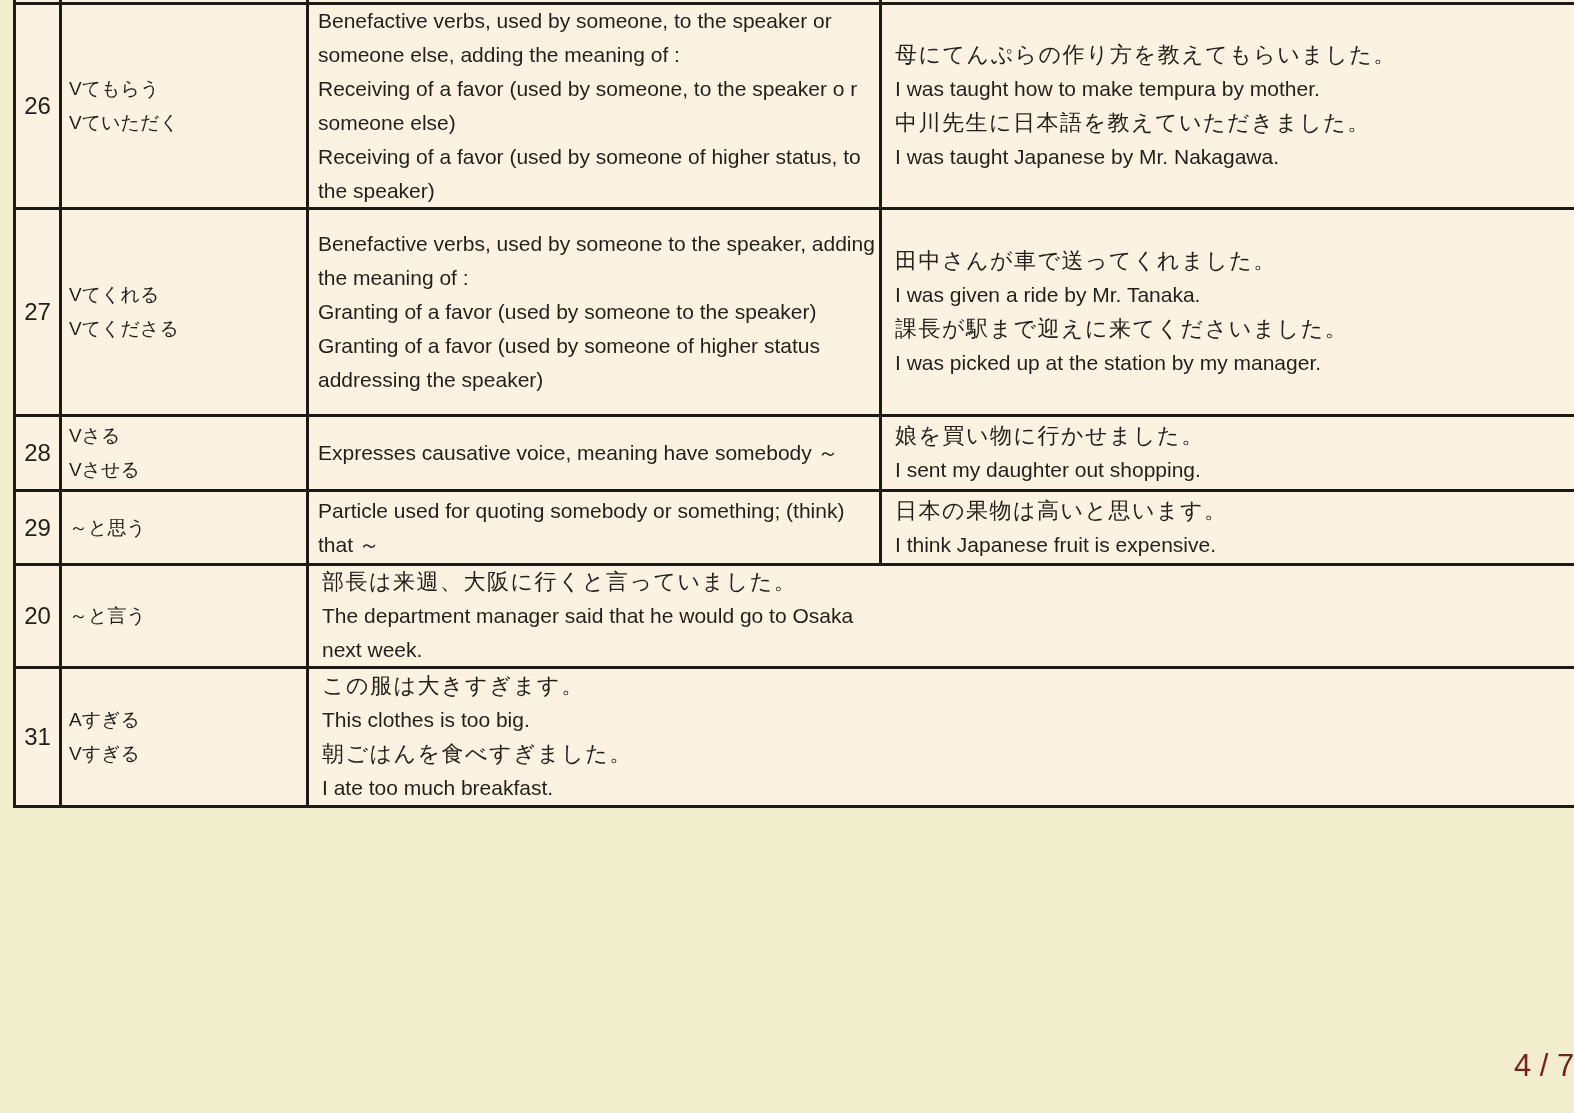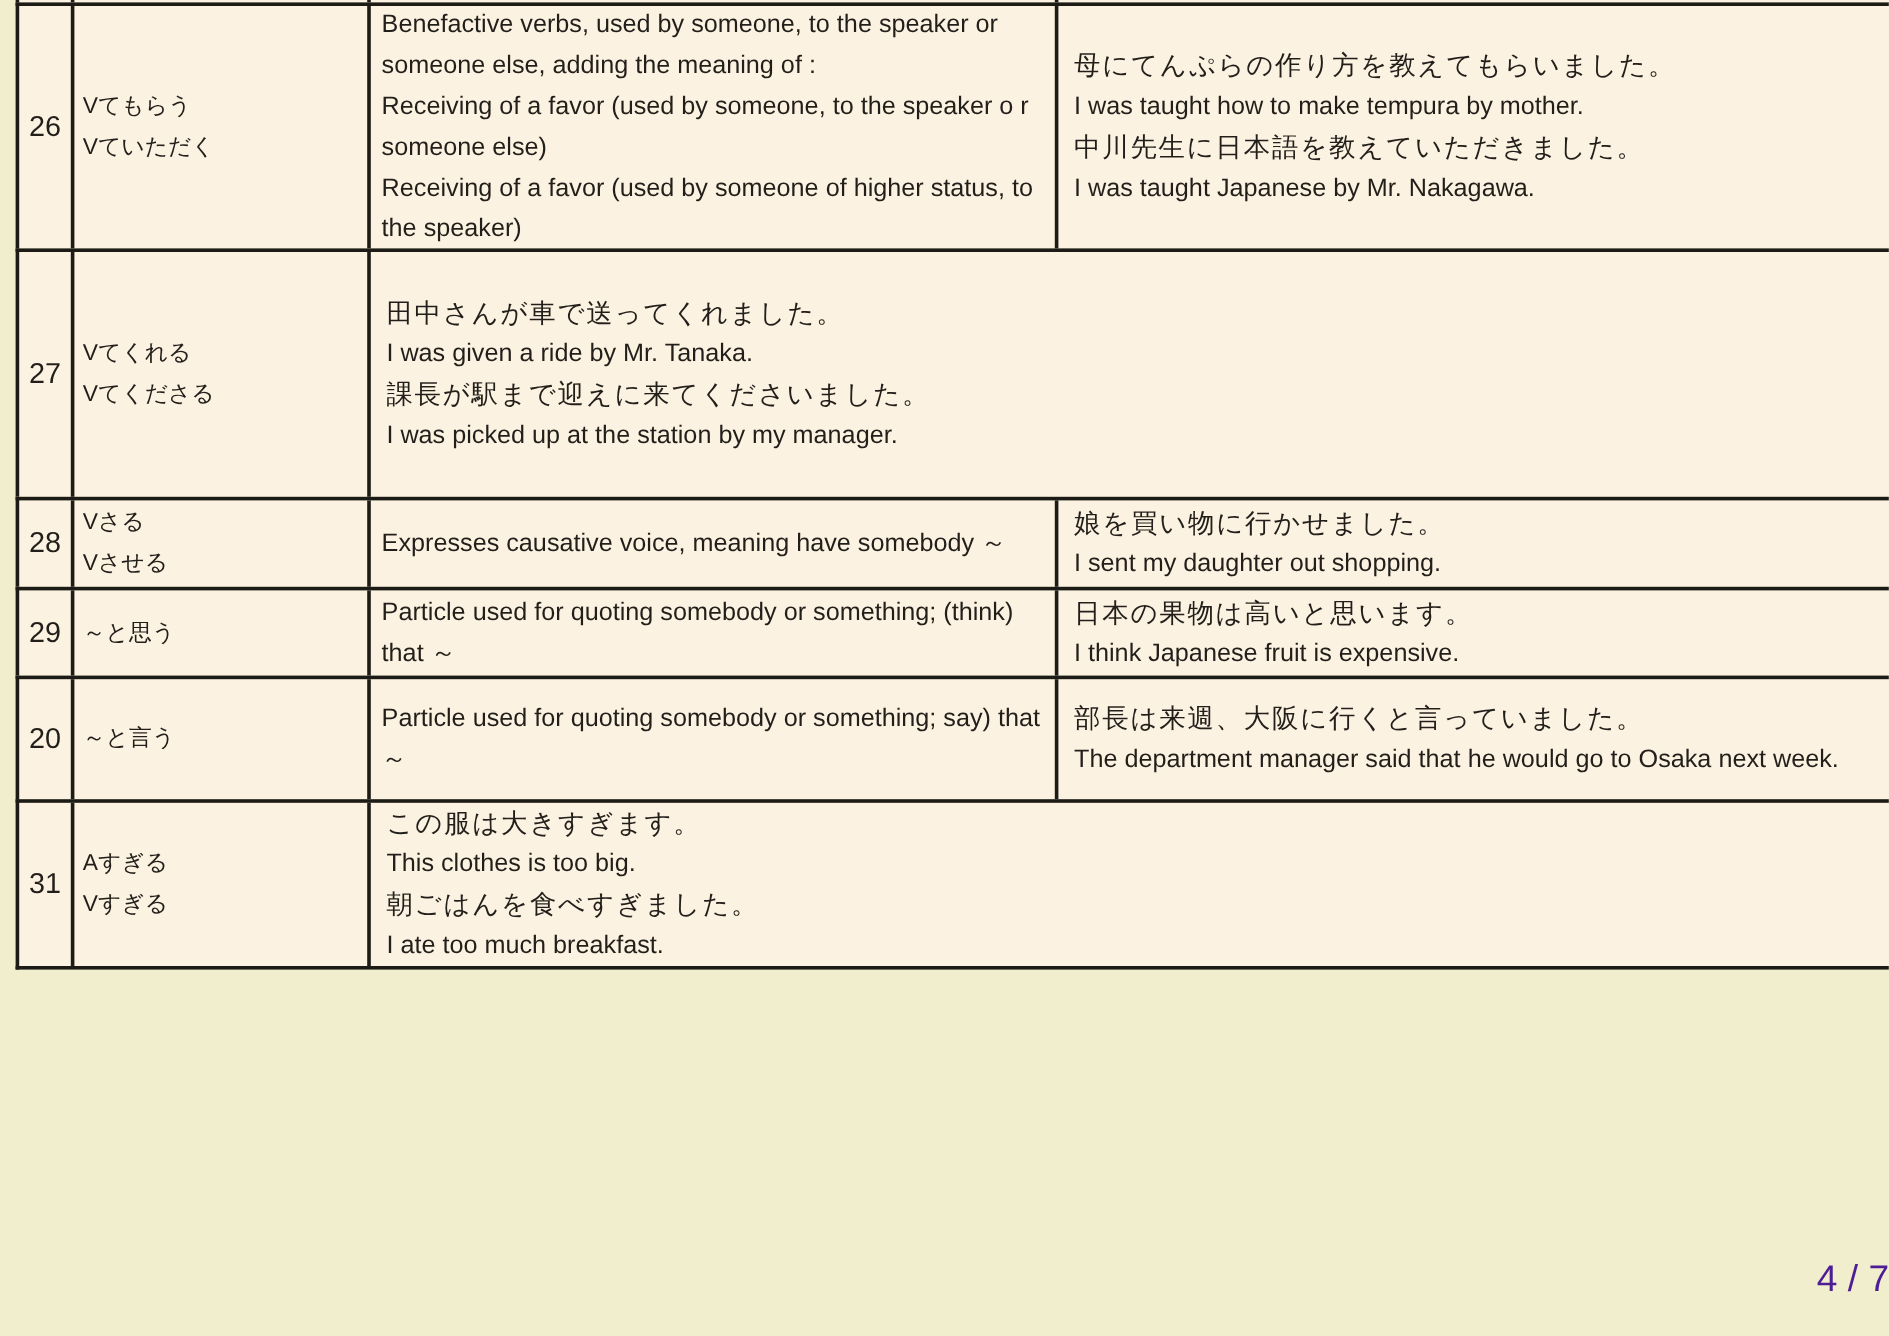--- a/index.html
+++ b/index.html
@@ -67,21 +67,21 @@
   .en-line{
     font-size:21px;
   }
   
   .footer{
     position:absolute;
     left:1514px;
     top:1048px;
     font-size:31px;
     white-space:nowrap;
-    color:#4c1d95;
+    color:#7f1d1d;
   }
 </style>
 </head>
 <body>
 
 <div class="table">
 
   <div class="row sliver">
     <div class="cell num"></div>
     <div class="cell grammar"></div>
@@ -109,20 +109,25 @@
         <div class="en-line">I was taught Japanese by Mr. Nakagawa.</div>
       </div>
     </div>
     <div class="row" style="height: 207px;">
       <div class="cell num">
         <div class="num-value">27</div>
       </div>
       <div class="cell grammar">
         <div class="g-line">Vてくれる</div>
         <div class="g-line">Vてくださる</div>
+      </div>
+      <div class="cell explanation">
+        <div class="exp-segment">Benefactive verbs, used by someone to the speaker, adding the meaning of :</div>
+        <div class="exp-segment">Granting of a favor (used by someone to the speaker)</div>
+        <div class="exp-segment">Granting of a favor (used by someone of higher status addressing the speaker)</div>
       </div>
       <div class="cell examples">
         <div class="jp-line">田中さんが車で送ってくれました。</div>
         <div class="en-line">I was given a ride by Mr. Tanaka.</div>
         <div class="jp-line">課長が駅まで迎えに来てくださいました。</div>
         <div class="en-line">I was picked up at the station by my manager.</div>
       </div>
     </div>
     <div class="row" style="height: 75px;">
       <div class="cell num">
@@ -155,23 +160,20 @@
         <div class="en-line">I think Japanese fruit is expensive.</div>
       </div>
     </div>
     <div class="row" style="height: 103px;">
       <div class="cell num">
         <div class="num-value">20</div>
       </div>
       <div class="cell grammar">
         <div class="g-line">～と言う</div>
       </div>
-      <div class="cell explanation">
-        <div class="exp-segment">Particle used for quoting somebody or something; say) that ～</div>
-      </div>
       <div class="cell examples">
         <div class="jp-line">部長は来週、大阪に行くと言っていました。</div>
         <div class="en-line">The department manager said that he would go to Osaka next week.</div>
       </div>
     </div>
     <div class="row" style="height: 142px;">
       <div class="cell num">
         <div class="num-value">31</div>
       </div>
       <div class="cell grammar">

